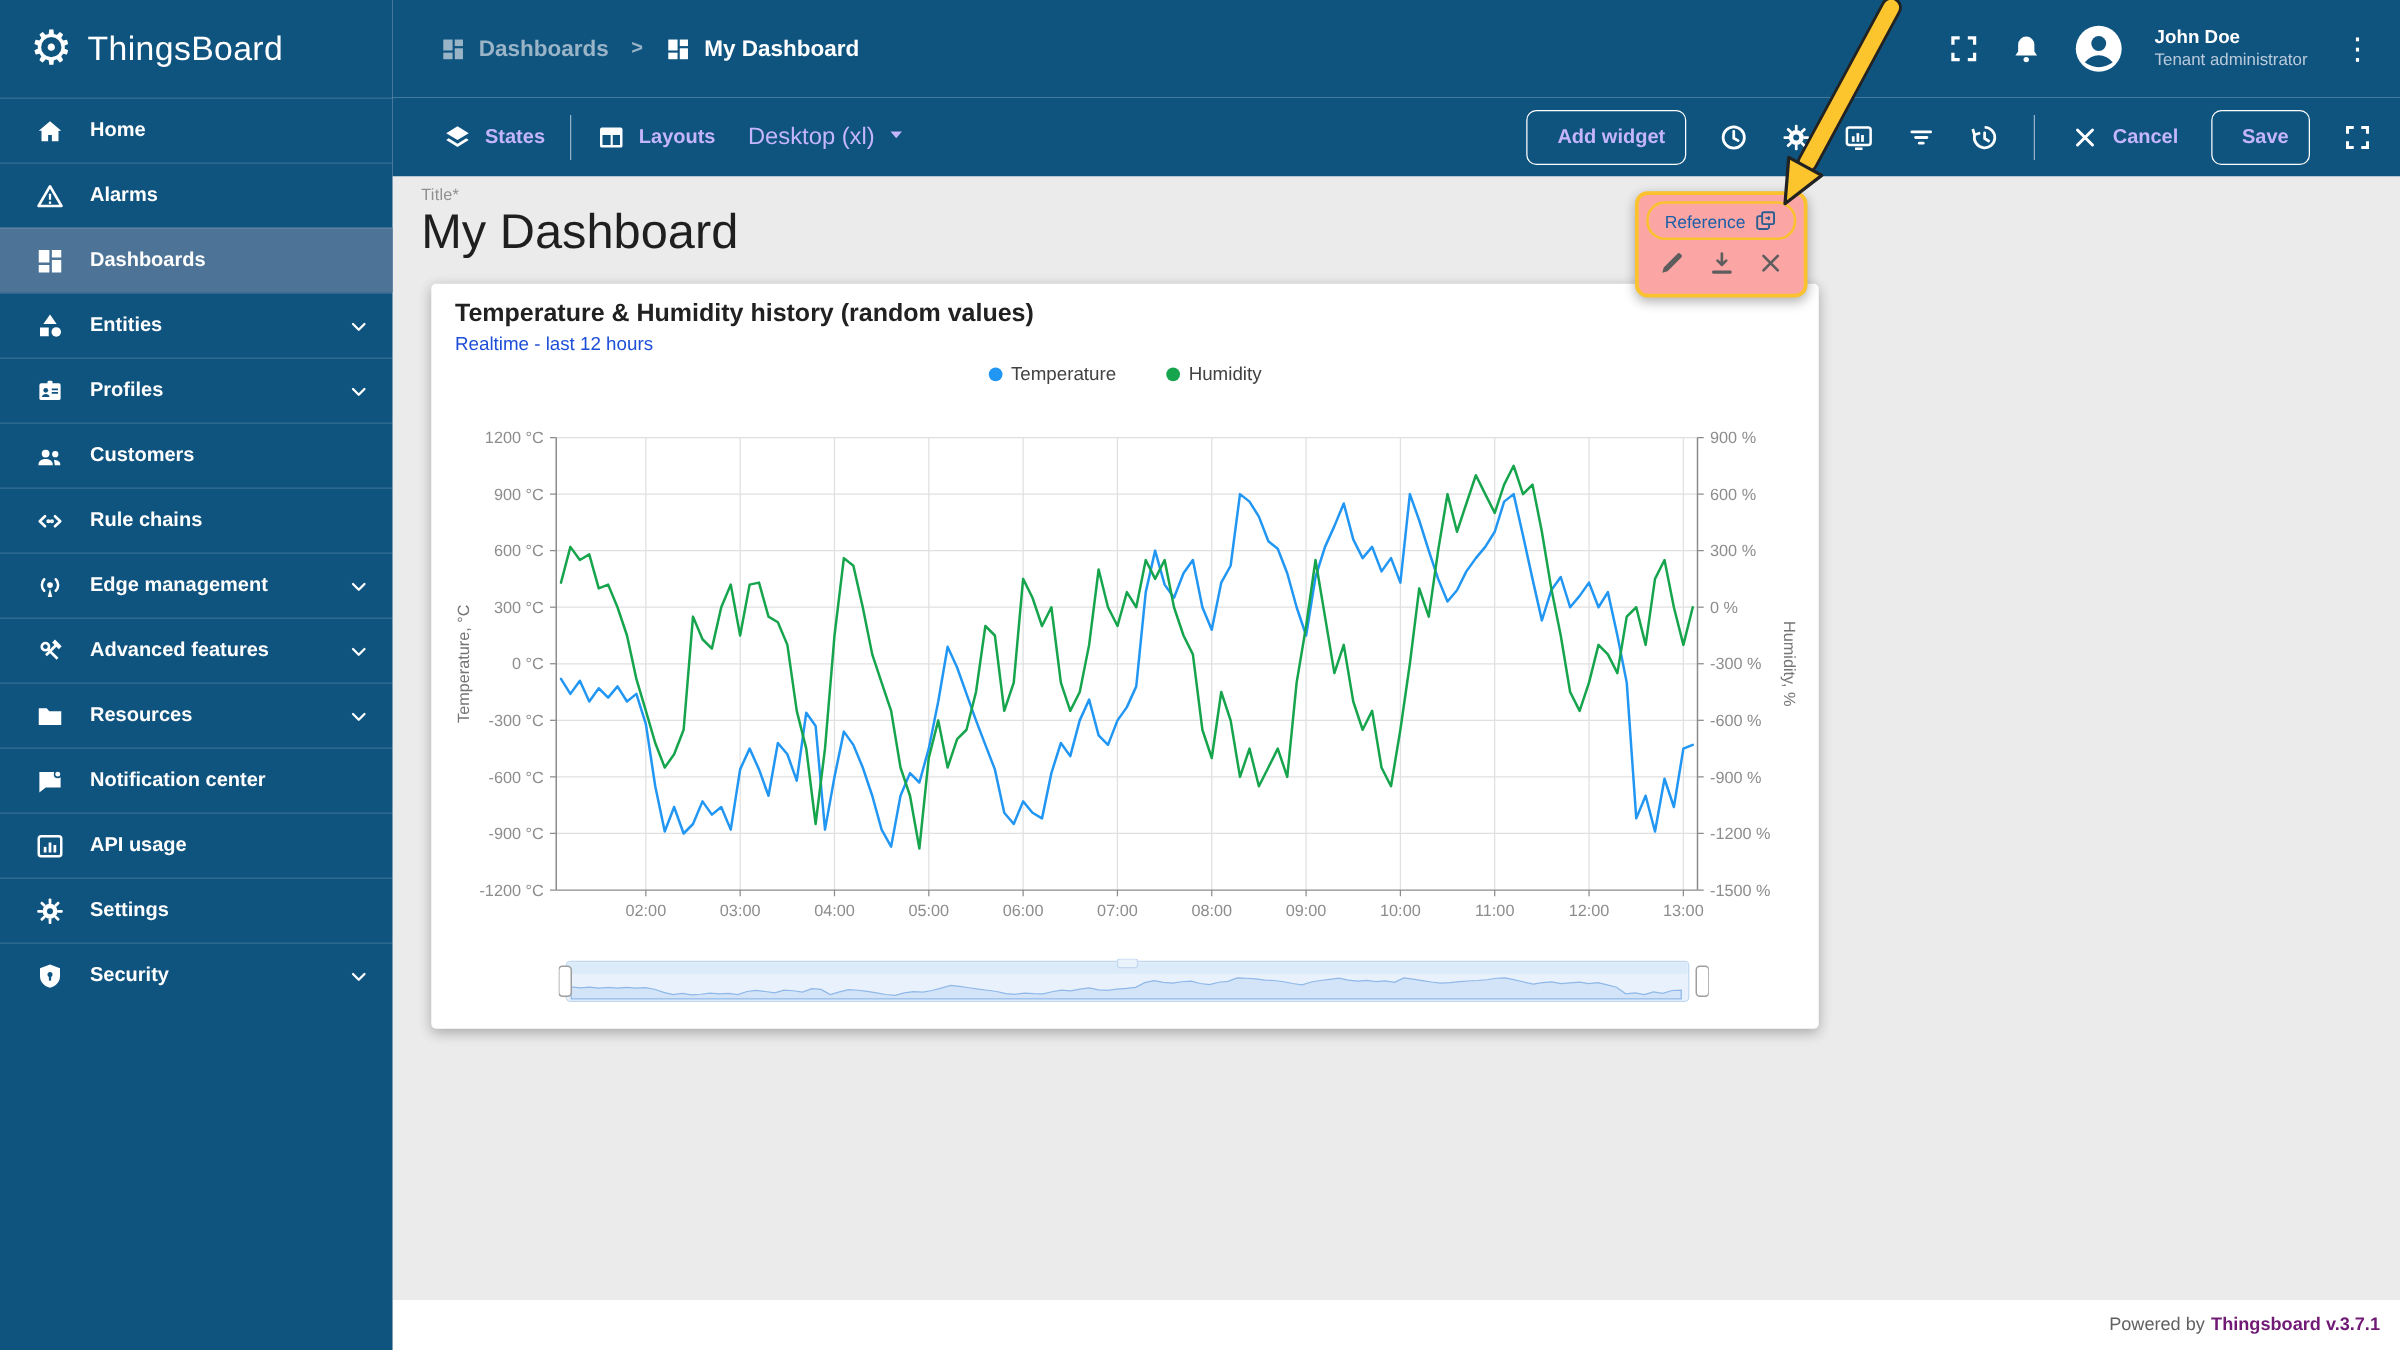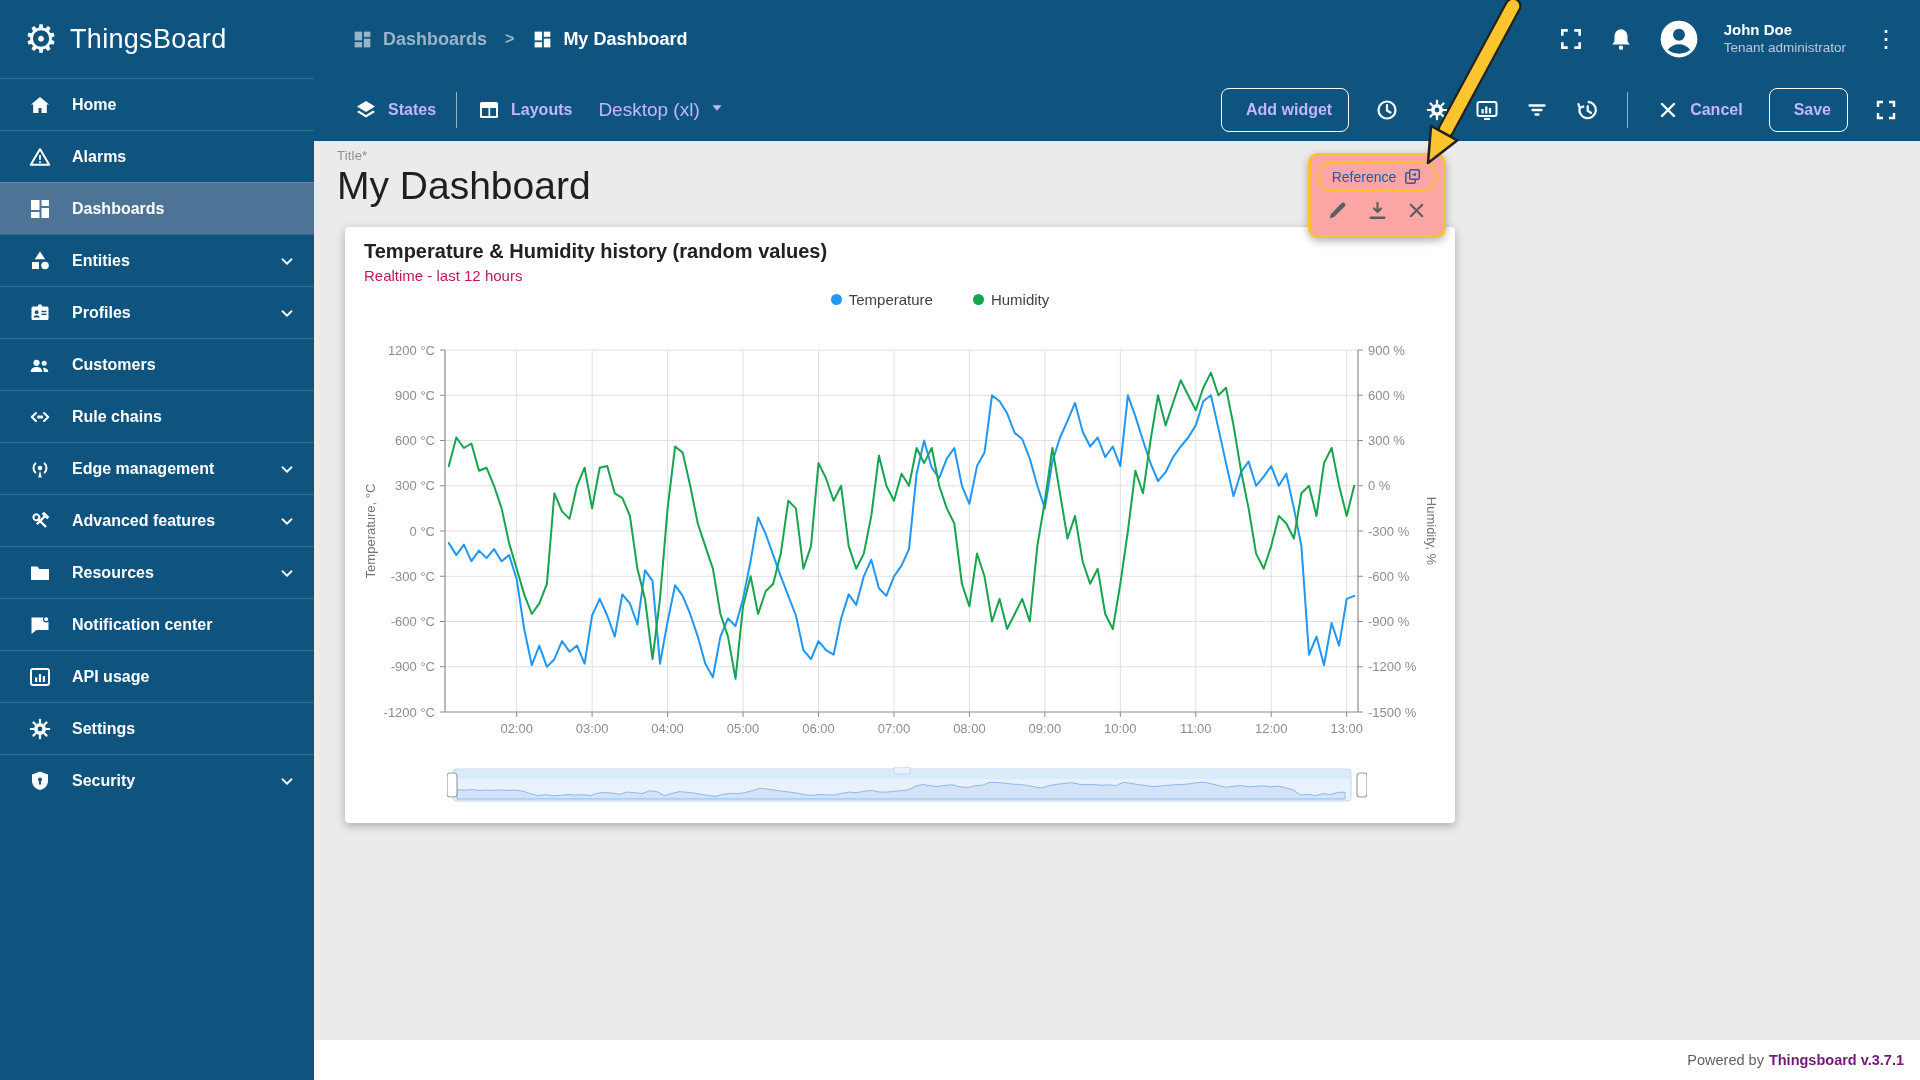--- a/index.html
+++ b/index.html
@@ -56,22 +56,22 @@
 
   
   #title-block{position:absolute;left:337px;top:148px;z-index:2;}
   #title-label{font-size:13px;color:#8f8f8f;letter-spacing:.2px;}
   #title-value{font-size:39px;font-weight:500;color:#1f1f1f;margin-top:1px;}
 
   
   #widget{position:absolute;left:325px;top:227px;width:1110px;height:596px;background:#fff;
     border-radius:4px;box-shadow:0 3px 10px rgba(0,0,0,.28);z-index:3;margin-left:20px;}
   #widget-title{position:absolute;left:19px;top:13px;font-size:20px;font-weight:700;color:#212121;}
-  #widget-subtitle{position:absolute;left:19px;top:40px;font-size:15px;color:#be185d;}
-  #legend{position:absolute;left:0;top:64px;width:100%;display:flex;justify-content:center;gap:40px;padding-left:40px;}
+  #widget-subtitle{position:absolute;left:19px;top:40px;font-size:15px;color:#1d4ed8;}
+  #legend{position:absolute;left:0;top:64px;width:100%;display:flex;justify-content:center;gap:40px;}
   .legend-item{display:flex;align-items:center;gap:7px;font-size:15px;color:#424242;cursor:pointer;}
   .legend-dot{width:11px;height:11px;border-radius:50%;}
   #chart-svg{position:absolute;left:0;top:88px;}
   #slider-wrap{position:absolute;left:102px;top:540px;width:920px;height:38px;}
 
   
   #widget-actions{position:absolute;left:1308px;top:153px;width:132px;height:79px;background:#fca5a5;
     border:3px solid #f9c22e;border-radius:10px;box-shadow:0 3px 9px rgba(0,0,0,.3);z-index:30;}
   #ref-chip{margin:5px 6px 0 6px;height:27px;border:2px solid #f9c22e;border-radius:15px;
     display:flex;align-items:center;justify-content:center;gap:7px;font-size:14px;color:#1b5fa7;

